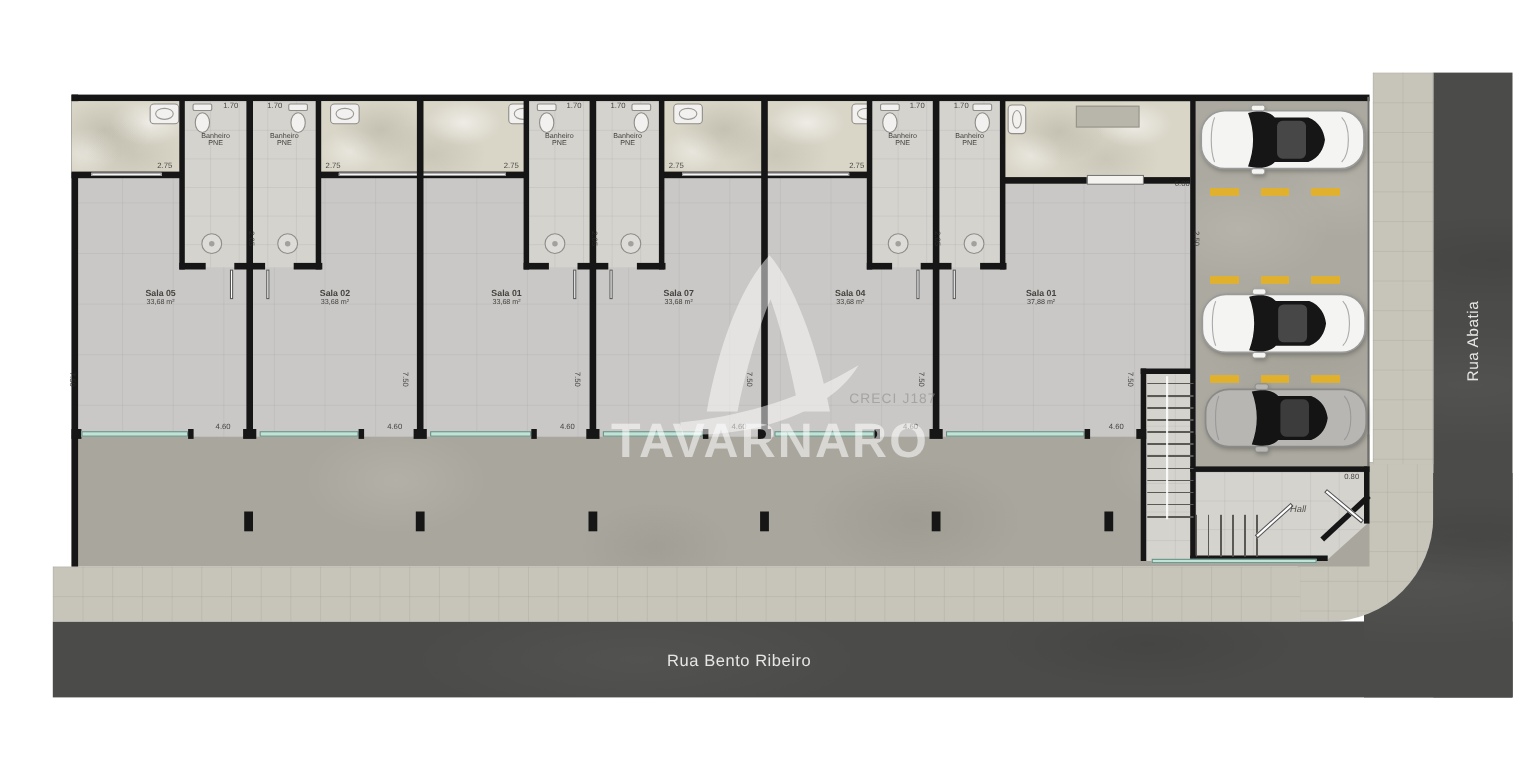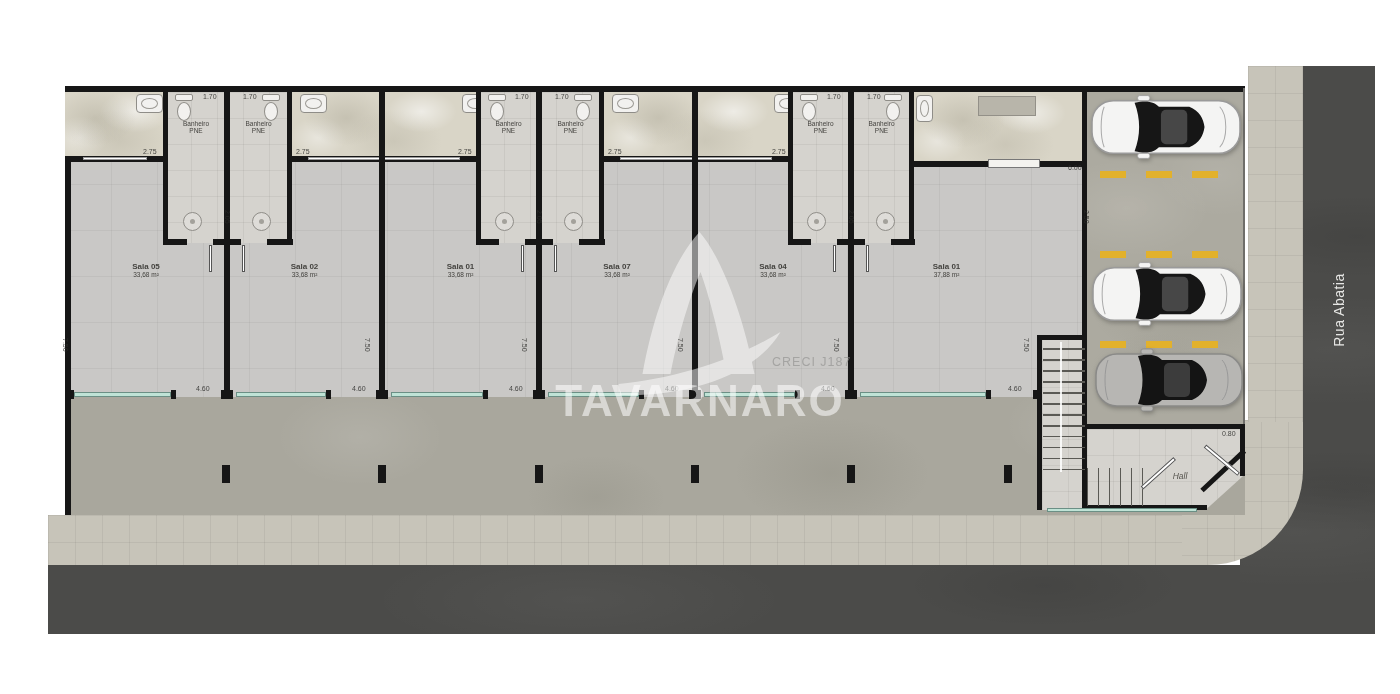--- a/index.html
+++ b/index.html
@@ -90,21 +90,21 @@
   <div class="wall" style="left:1037px;top:335px;width:5px;height:175px;"></div>
   <div class="wall" style="left:1037px;top:335px;width:48px;height:5px;"></div>
 
   <div class="abs treads-v" style="left:1043px;top:348px;width:42px;height:126px;"></div>
   <div class="abs treads-h" style="left:1087px;top:468px;width:64px;height:38px;"></div>
   <div class="abs" style="left:1060px;top:342px;width:1.5px;height:130px;background:rgba(255,255,255,.85);"></div>
   <div class="glass" style="left:1047px;top:508px;width:150px;height:4px;"></div>
 
   <div class="doorleaf" style="left:1205px;top:444px;width:44px;height:4px;transform:rotate(40deg);transform-origin:left center;"></div>
   <div class="doorleaf" style="left:1142px;top:486px;width:44px;height:4px;transform:rotate(-42deg);transform-origin:left center;"></div>
-  <div class="label" style="left:1140px;top:472px;width:80px;font-size:8.5px;color:#56544e;font-style:italic;">Hall</div>
+  <div class="label" style="left:1140px;top:458px;width:80px;font-size:8.5px;color:#56544e;font-style:italic;">Hall</div>
 
   <div class="dash-row" style="left:1100px;top:171px;width:138px;"></div>
   <div class="dash-row" style="left:1100px;top:251px;width:138px;"></div>
   <div class="dash-row" style="left:1100px;top:341px;width:138px;"></div>
 
   <svg class="car" style="left:1090px;top:94px;" width="152" height="66" viewBox="0 0 150 64">
     <rect x="2" y="6" width="146" height="52" rx="21" fill="#f4f4f3" stroke="#9a9a9a" stroke-width="1.5"></rect>
     <path d="M44 8 C58 5 64 8 68 12 L98 12 C108 16 112 24 113 32 C112 40 108 48 98 52 L68 52 C64 56 58 59 44 56 C50 40 50 24 44 8 Z" fill="#161616"></path>
     <rect x="70" y="15" width="26" height="34" rx="5" fill="#474747"></rect>
     <rect x="47" y="1" width="12" height="5" rx="2" fill="#f4f4f3" stroke="#999" stroke-width=".8"></rect>
@@ -124,20 +124,21 @@
   <svg class="car" style="left:1094px;top:348px;" width="150" height="64" viewBox="0 0 150 64">
     <rect x="2" y="6" width="146" height="52" rx="21" fill="#b7b6b3" stroke="#8a8a88" stroke-width="1.5"></rect>
     <path d="M44 8 C58 5 64 8 68 12 L98 12 C108 16 112 24 113 32 C112 40 108 48 98 52 L68 52 C64 56 58 59 44 56 C50 40 50 24 44 8 Z" fill="#141414"></path>
     <rect x="70" y="15" width="26" height="34" rx="5" fill="#3c3c3c"></rect>
     <rect x="47" y="1" width="12" height="5" rx="2" fill="#b7b6b3" stroke="#888" stroke-width=".8"></rect>
     <rect x="47" y="58" width="12" height="5" rx="2" fill="#b7b6b3" stroke="#888" stroke-width=".8"></rect>
     <path d="M128 12 C136 20 136 44 128 52" fill="none" stroke="#999"></path>
     <path d="M14 12 C10 22 10 42 14 52" fill="none" stroke="#999"></path>
   </svg>
 
+  <div class="street-label" style="left:522px;top:592px;width:300px;text-align:center;">Rua Bento Ribeiro</div>
   <div class="street-label" style="left:1259px;top:302px;width:160px;text-align:center;transform:rotate(-90deg);font-size:14px;">Rua Abatia</div>
 
   <div id="watermark">
     <svg style="position:absolute;left:612px;top:224px;opacity:.5;" width="175" height="175" viewBox="0 0 170 175">
       <path d="M28 150 C40 85 60 35 85 8 C106 32 128 88 140 150 L112 150 C103 103 94 70 86 48 C74 76 62 118 56 150 Z" fill="#ffffff"></path>
       <path d="M4 160 C60 155 120 136 166 108 C140 152 70 173 6 171 Z" fill="#ffffff"></path>
     </svg>
     <div class="wm-creci">CRECI J187</div>
     <div class="wm-brand">TAVARNARO</div>
   </div>

